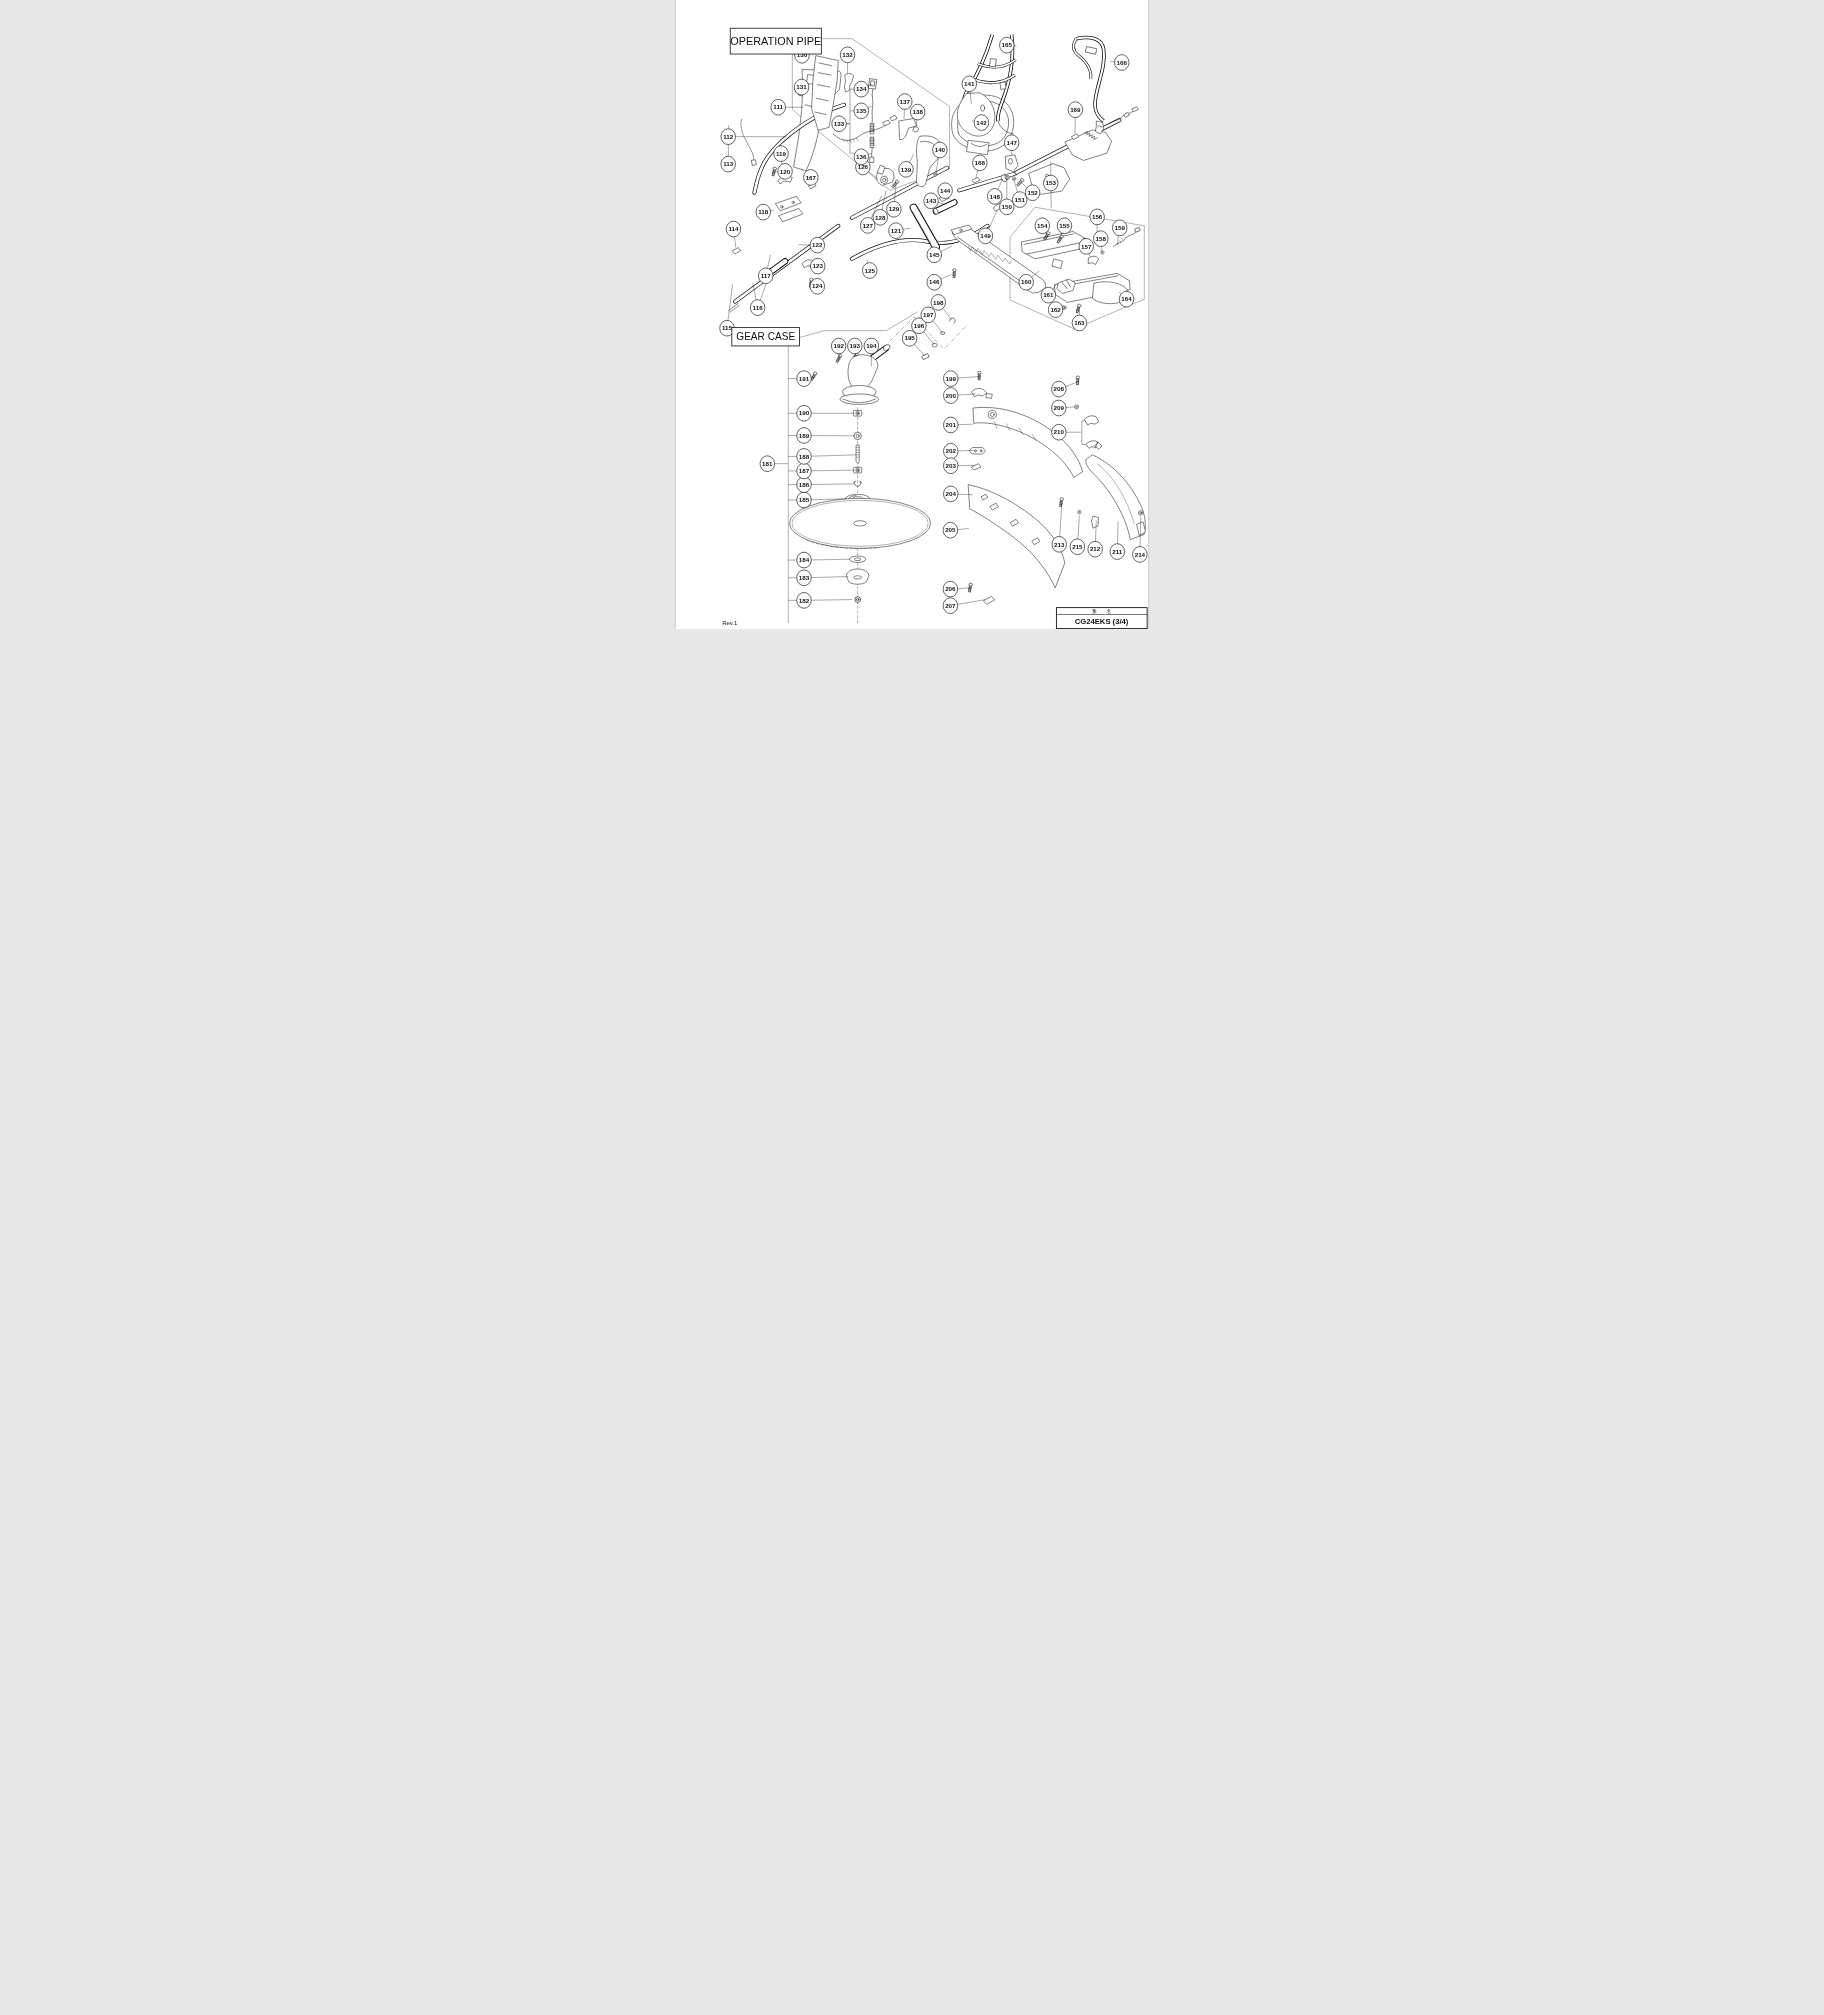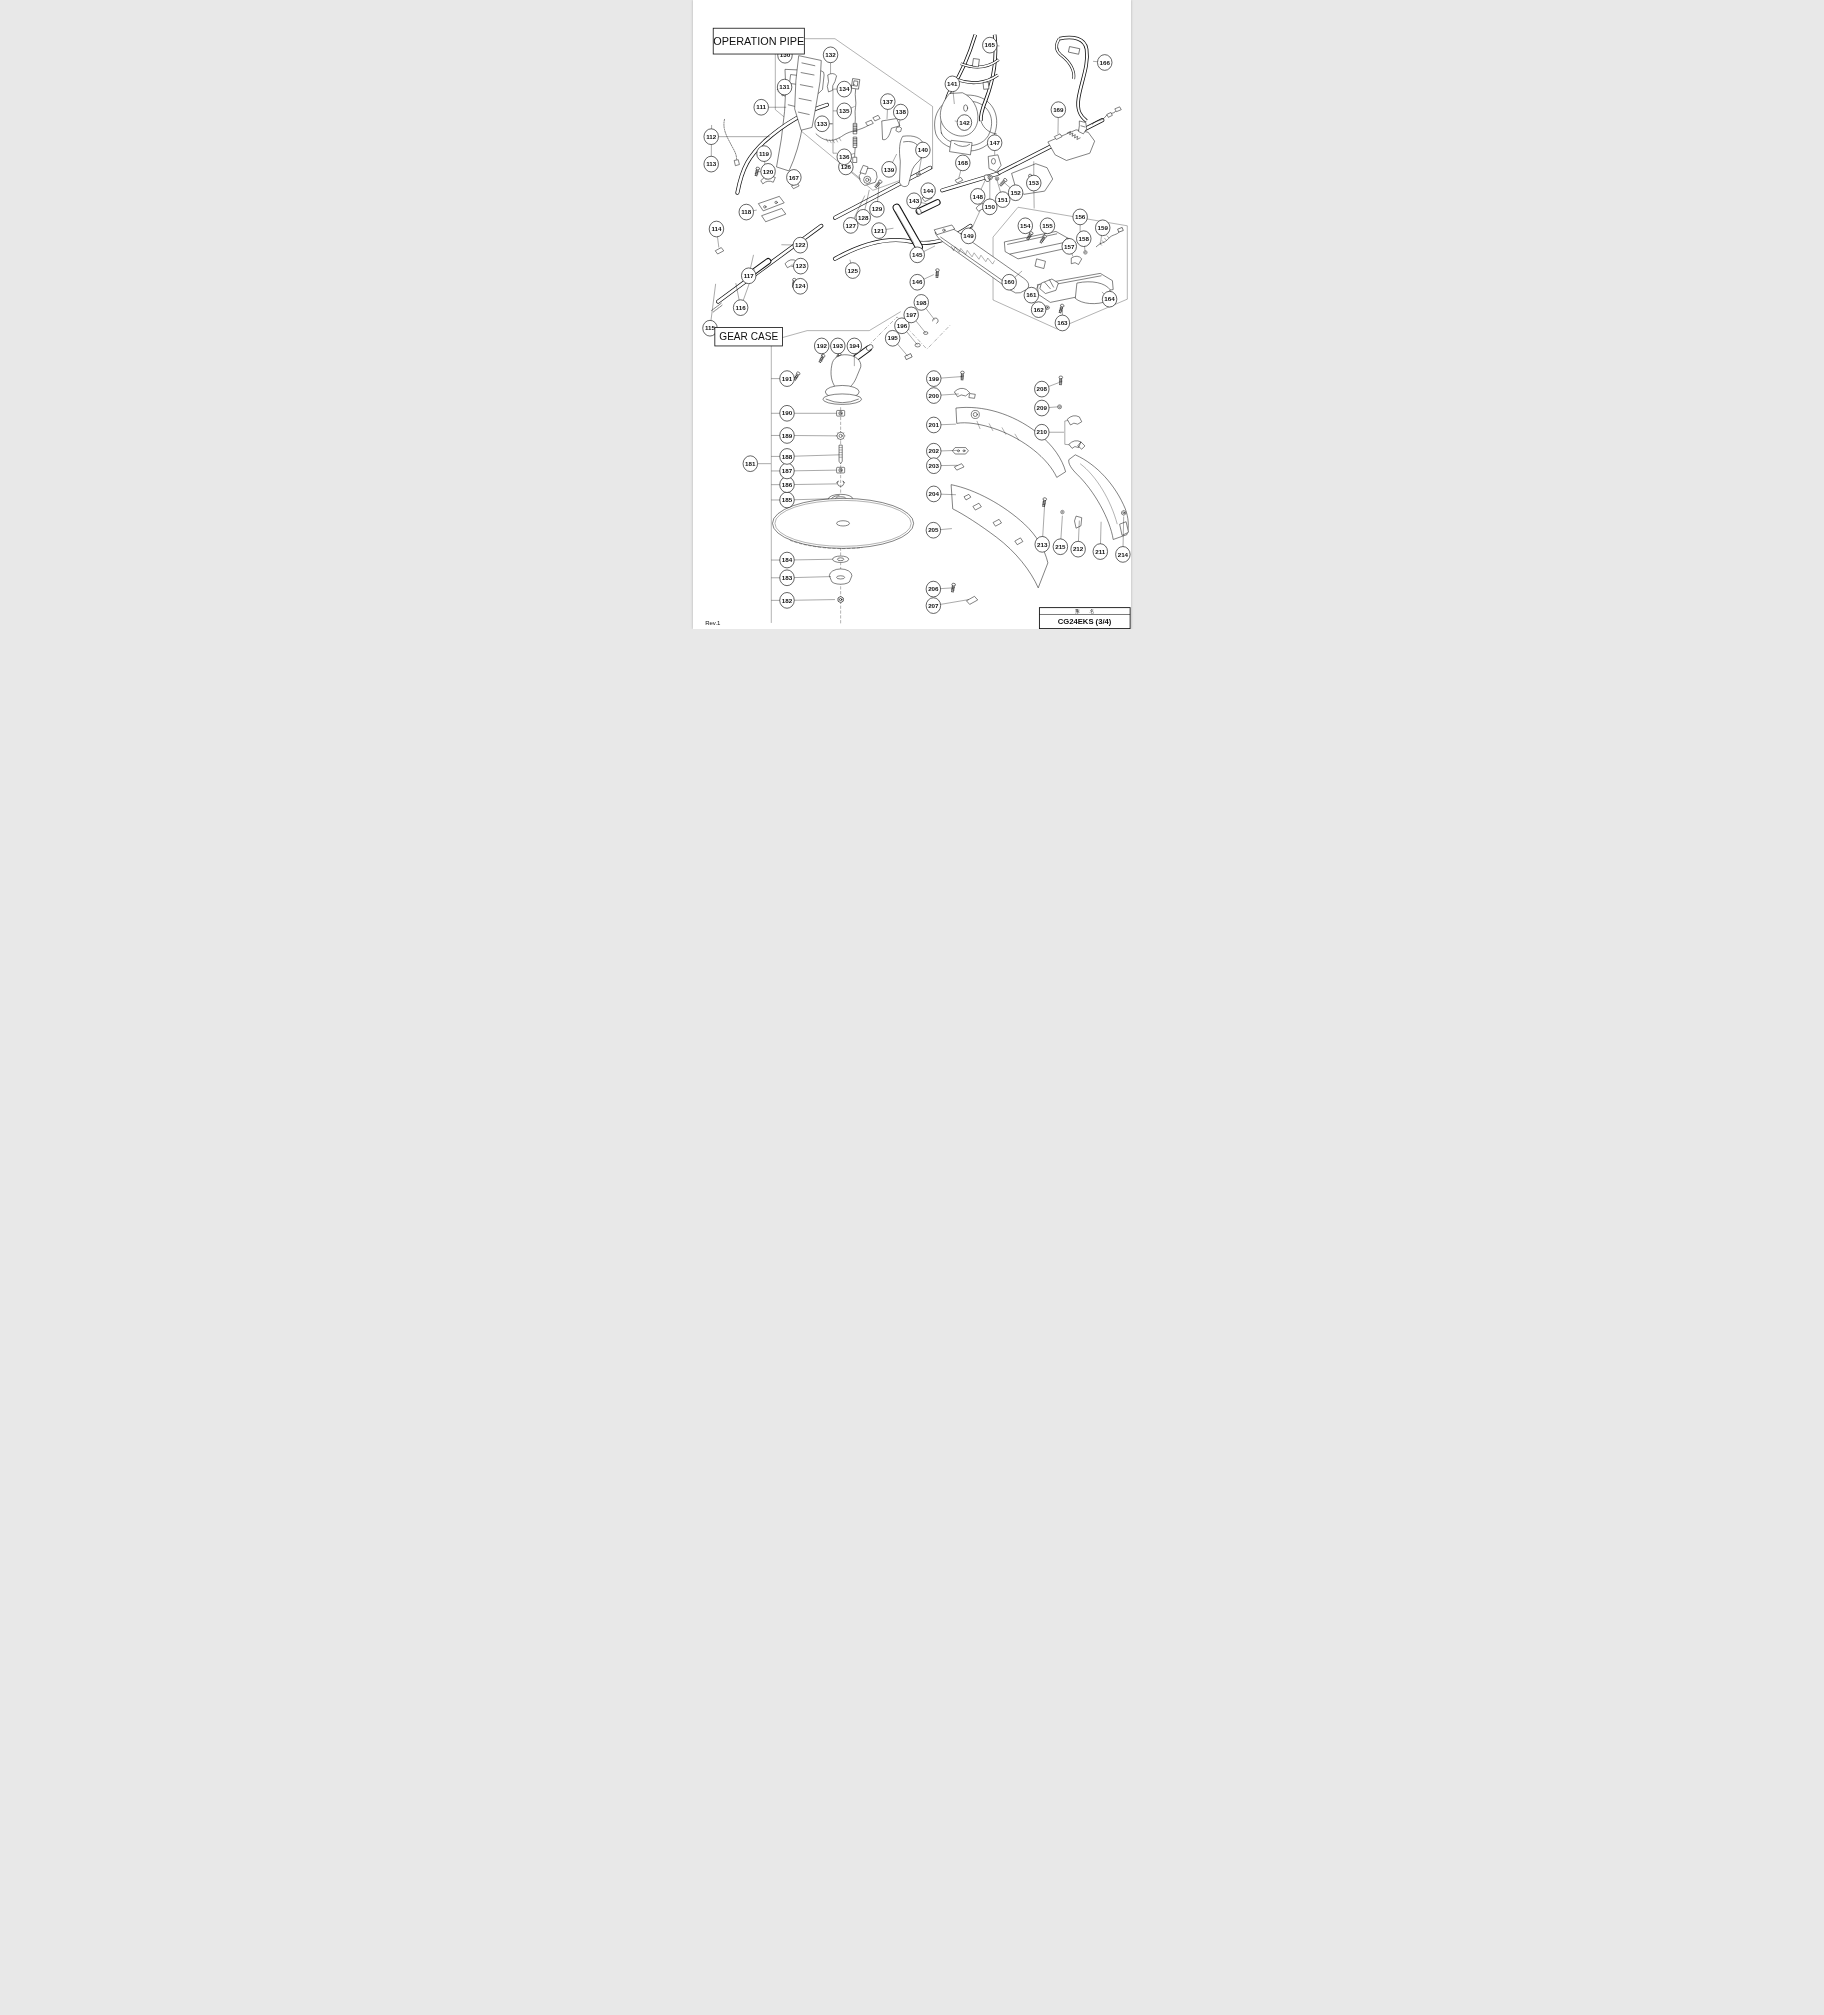--- a/index.html
+++ b/index.html
@@ -1,17 +1,17 @@
 <!DOCTYPE html>
 <html style="--ink: #111111; --paper: #ffffff;font-size:6.4px"><head>
 <meta charset="utf-8">
 <style>
   :root{ --ink:#111; --paper:#fff; }
   html,body{margin:0;padding:0;background:#e8e8e8;}
-  .sheet{width:438px;height:629px;margin:0 auto;background:var(--paper);position:relative;box-shadow:0 0 2.4px rgba(0,0,0,.25);}
+  .sheet{width:438px;height:629px;margin:0 auto;background:var(--paper);position:relative;box-shadow:0 0 2.4px rgba(0,0,0,.25);padding-left:34px;}
   svg{display:block;width:100%;height:100%;}
   
   .o{stroke:var(--ink);fill:none;stroke-width:1.3;stroke-linejoin:round;stroke-linecap:round}
   .of{fill:#fff;stroke:var(--ink);stroke-width:1.3;stroke-linejoin:round}
   .thin{stroke:var(--ink);fill:none;stroke-width:.8}
   .tubeO{stroke:var(--ink);stroke-width:10;fill:none;stroke-linecap:round}
   .tubeI{stroke:#fff;stroke-width:6.5;fill:none;stroke-linecap:round}
   .tubeO2{stroke:var(--ink);stroke-width:16;fill:none;stroke-linecap:round}
   .tubeI2{stroke:#fff;stroke-width:11;fill:none;stroke-linecap:round}
   .dash{stroke-dasharray:8 4}

